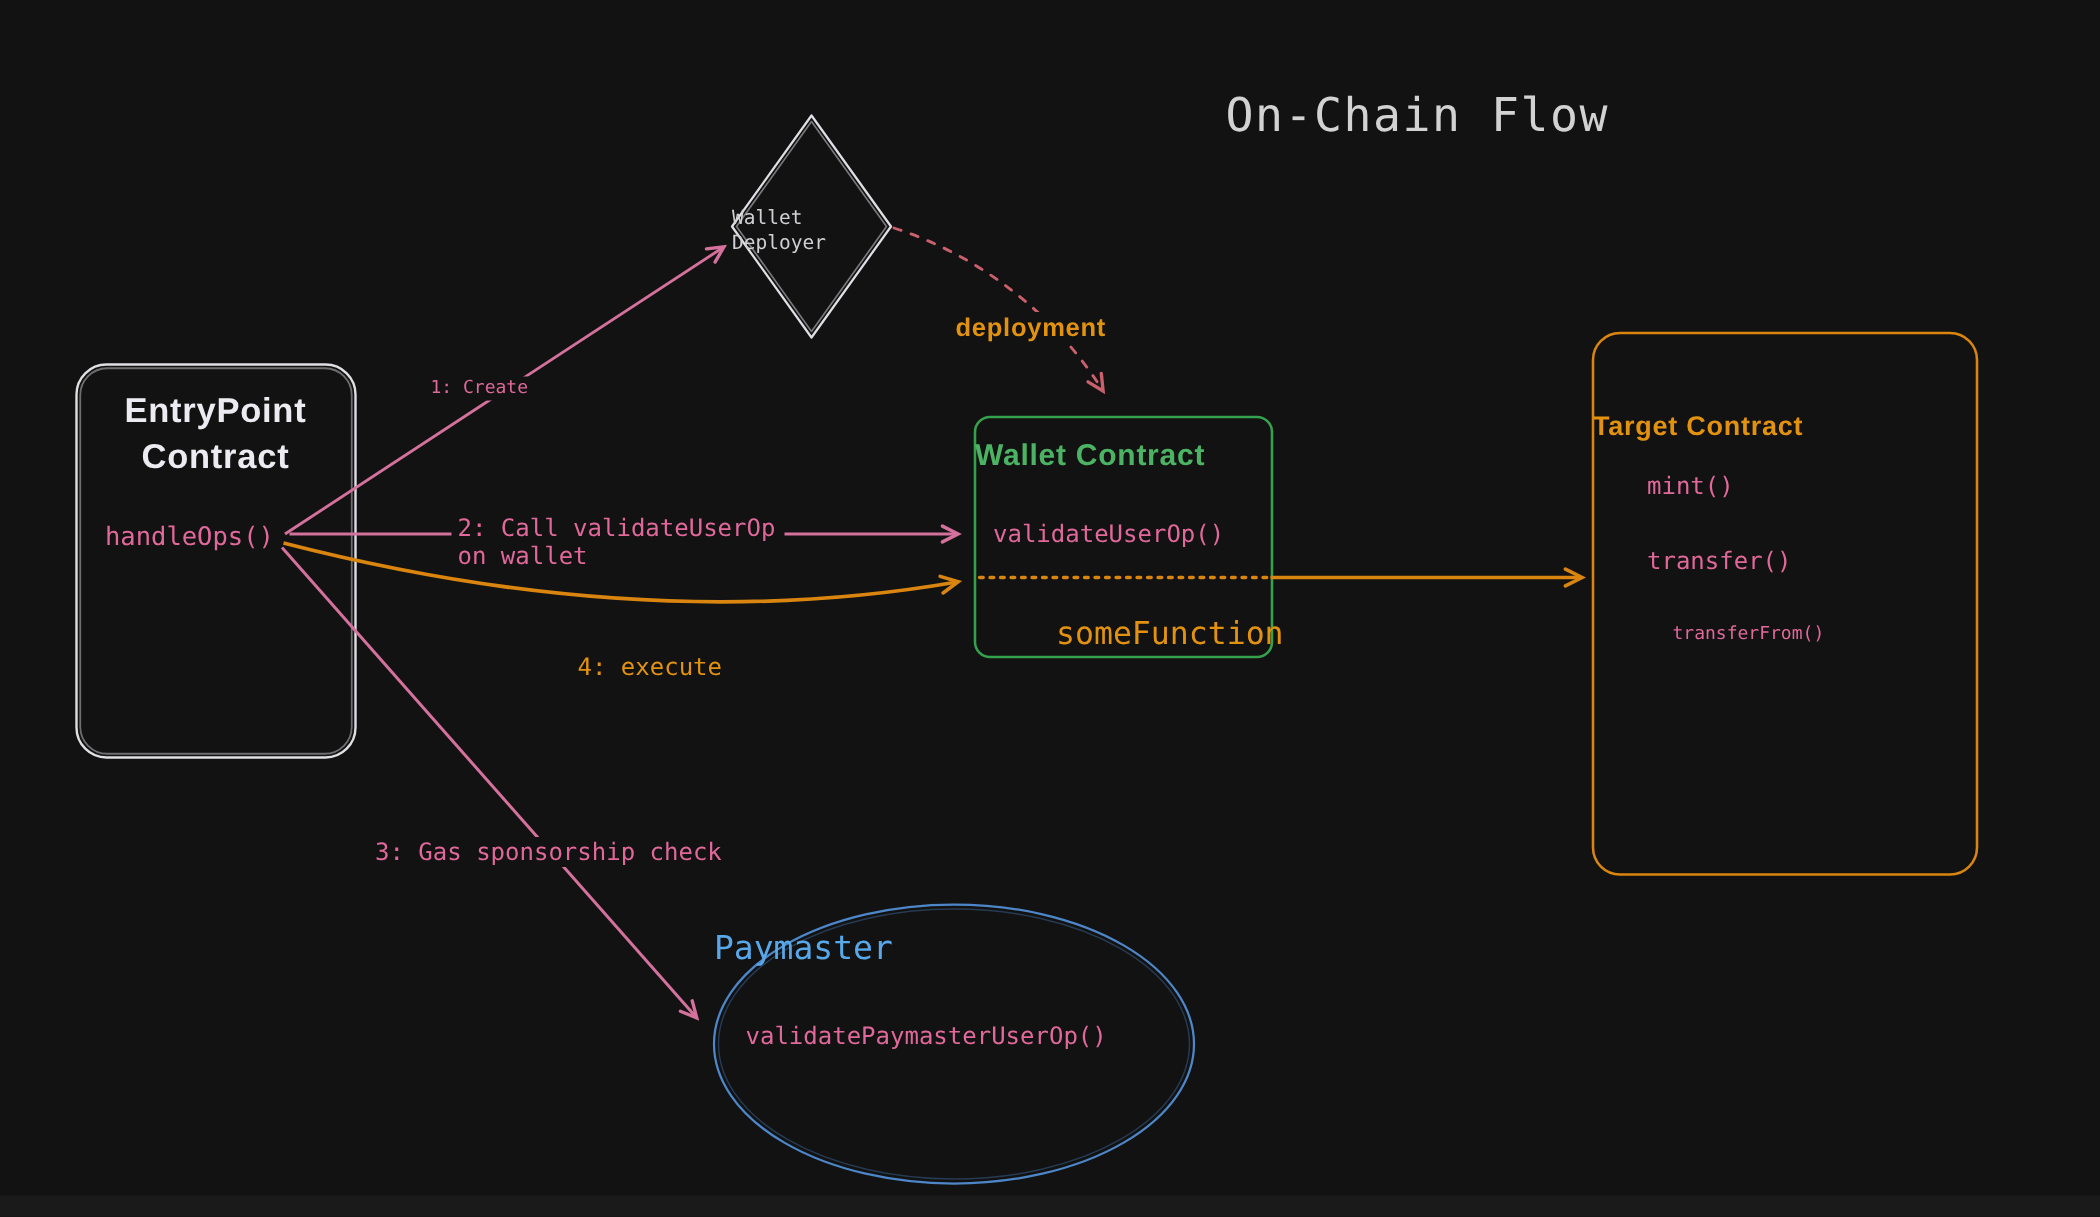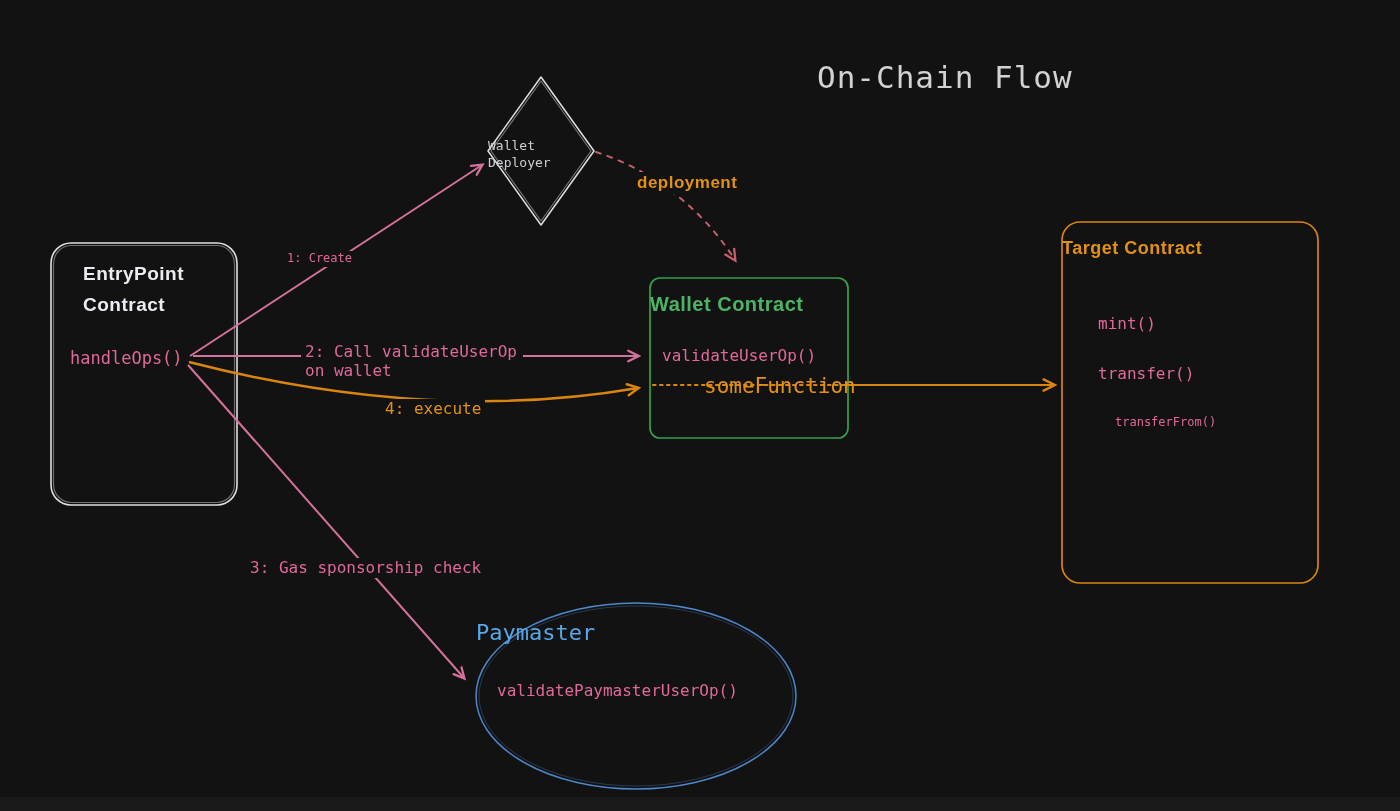--- a/index.html
+++ b/index.html
@@ -17,21 +17,21 @@
     overflow:hidden;
     font-family:"DejaVu Sans Mono", monospace;
   }
   .abs{position:absolute;}
   .mono{font-family:"DejaVu Sans Mono", monospace;}
   .hand{font-family:cursive, sans-serif; font-weight:bold; letter-spacing:0.5px;}
   .pre{white-space:pre-line;}
   .center{}
   .lbl{background:var(--bg); padding:1px 4px; line-height:1.15;}
   .pink-t{color:var(--pink-text);}
-  .orange-t{color:var(--orange-text);}
+  .orange-t{color:var(--orange-text);margin-top:36px;}
   .green-t{color:var(--green-text);}
   .blue-t{color:var(--blue-text);}
   .white-t{color:var(--white-text);}
   .gray-t{color:var(--gray-text);}
   svg{position:absolute;left:0;top:0;}
   .stroke-pink{stroke:var(--pink);}
   .stroke-orange{stroke:var(--orange);}
   .stroke-rose{stroke:var(--rose);}
   .stroke-green{stroke:var(--green);}
   .stroke-blue{stroke:var(--blue);}
@@ -83,21 +83,21 @@
   <path d="M189,362 Q430,424 638,388" class="stroke-orange nofill" stroke-width="2.5" marker-end="url(#m-orange)"></path>
 
   <path d="M596,152 C652,170 702,208 735,260" class="stroke-rose nofill" stroke-width="1.9" stroke-dasharray="5,7" stroke-linecap="round" marker-end="url(#m-rose)"></path>
 
   <line x1="653" y1="385" x2="846" y2="385" class="stroke-orange" stroke-width="2.2" stroke-dasharray="2.5,4.5" stroke-linecap="round"></line>
   <line x1="847" y1="385" x2="1054" y2="385" class="stroke-orange" stroke-width="2.2" marker-end="url(#m-orange)"></line>
 </svg>
 
 <div class="abs mono" style="left:817px;top:59px;font-size:31px;color:var(--title-text);letter-spacing:1px;">On-Chain Flow</div>
 
-<div class="abs hand pre white-t" style="left:83px;top:258px;font-size:19px;line-height:31px;">EntryPoint
+<div class="abs hand pre white-t" style="left:83px;top:258px;font-size:23px;line-height:31px;text-align:center;">EntryPoint
 Contract</div>
 
 <div class="abs mono pink-t" style="left:70px;top:348px;font-size:17px;">handleOps()</div>
 
 <div class="abs mono pre center gray-t" style="left:488px;top:137px;width:106px;font-size:13px;line-height:17px;">Wallet
 Deployer</div>
 
 <div class="abs hand center green-t" style="left:650px;top:293px;width:228px;font-size:20px;">Wallet Contract</div>
 
 <div class="abs mono pink-t" style="left:662px;top:346px;font-size:16px;">validateUserOp()</div>

